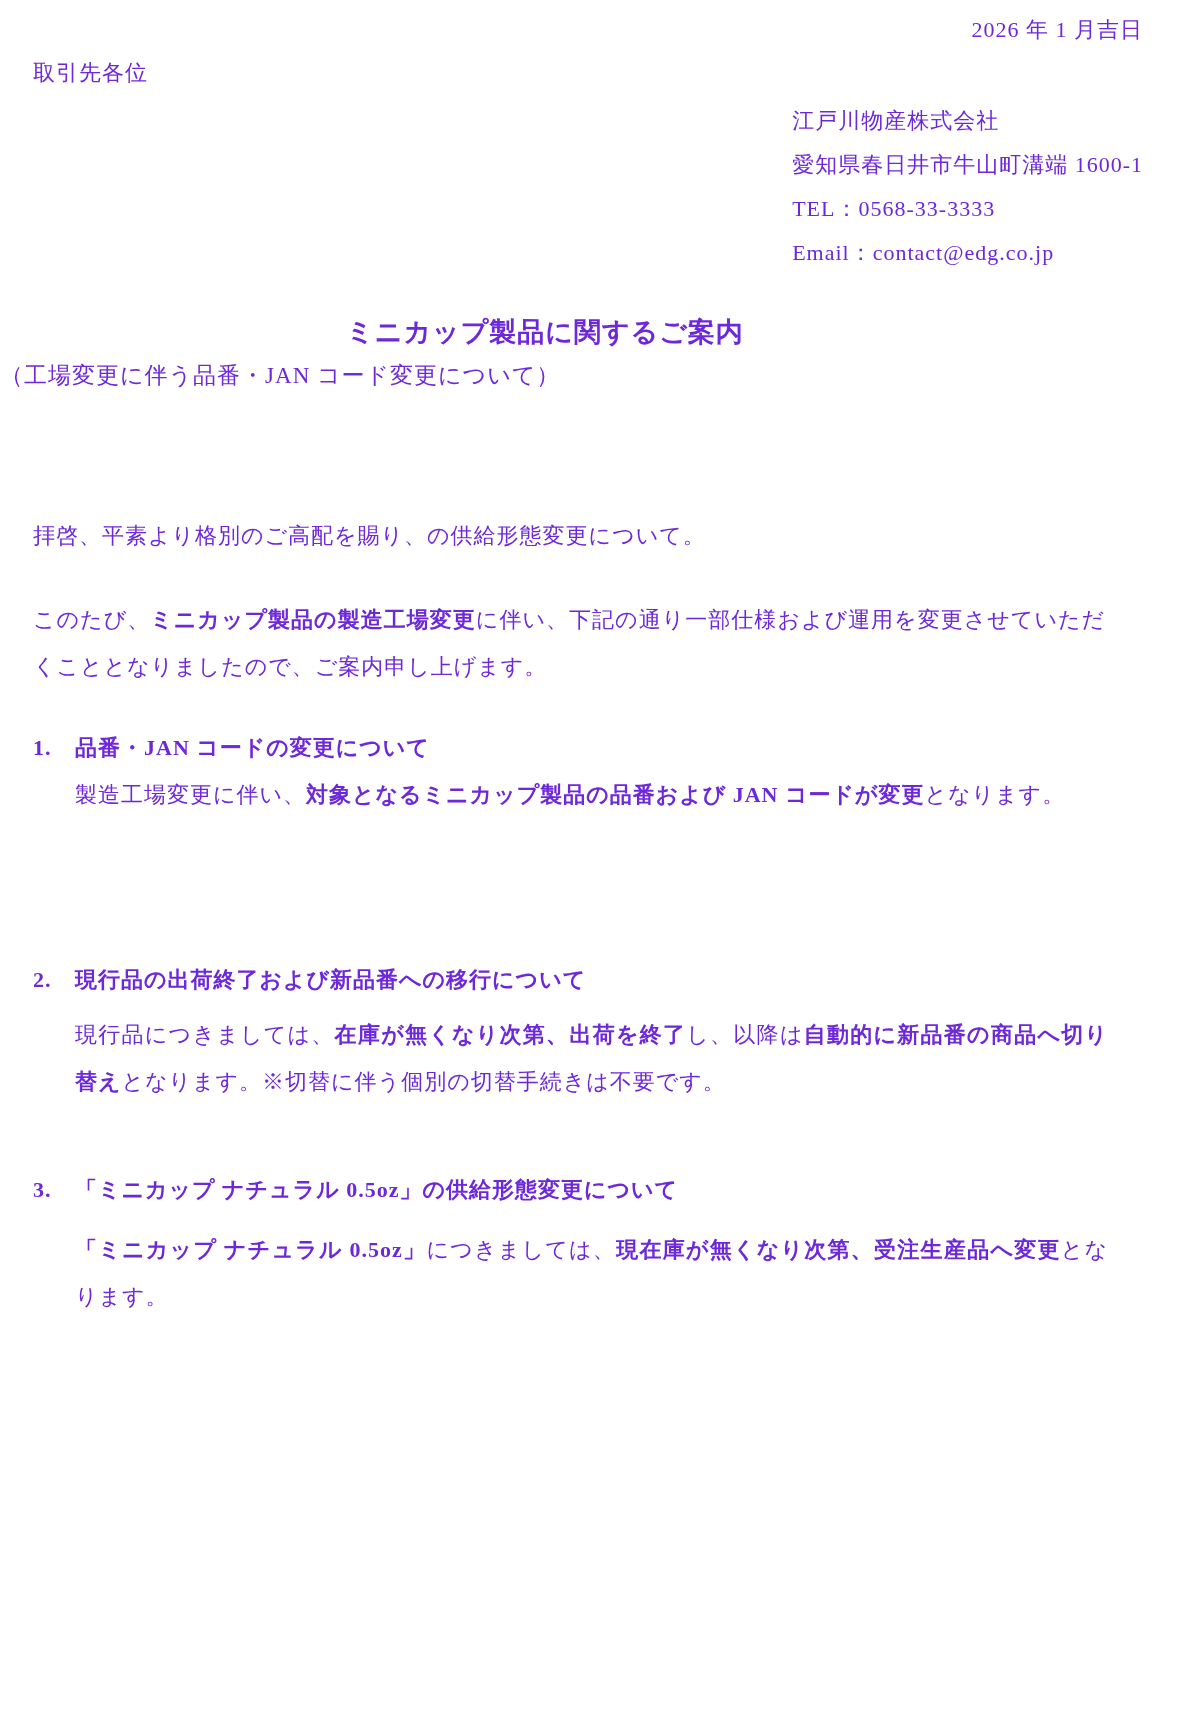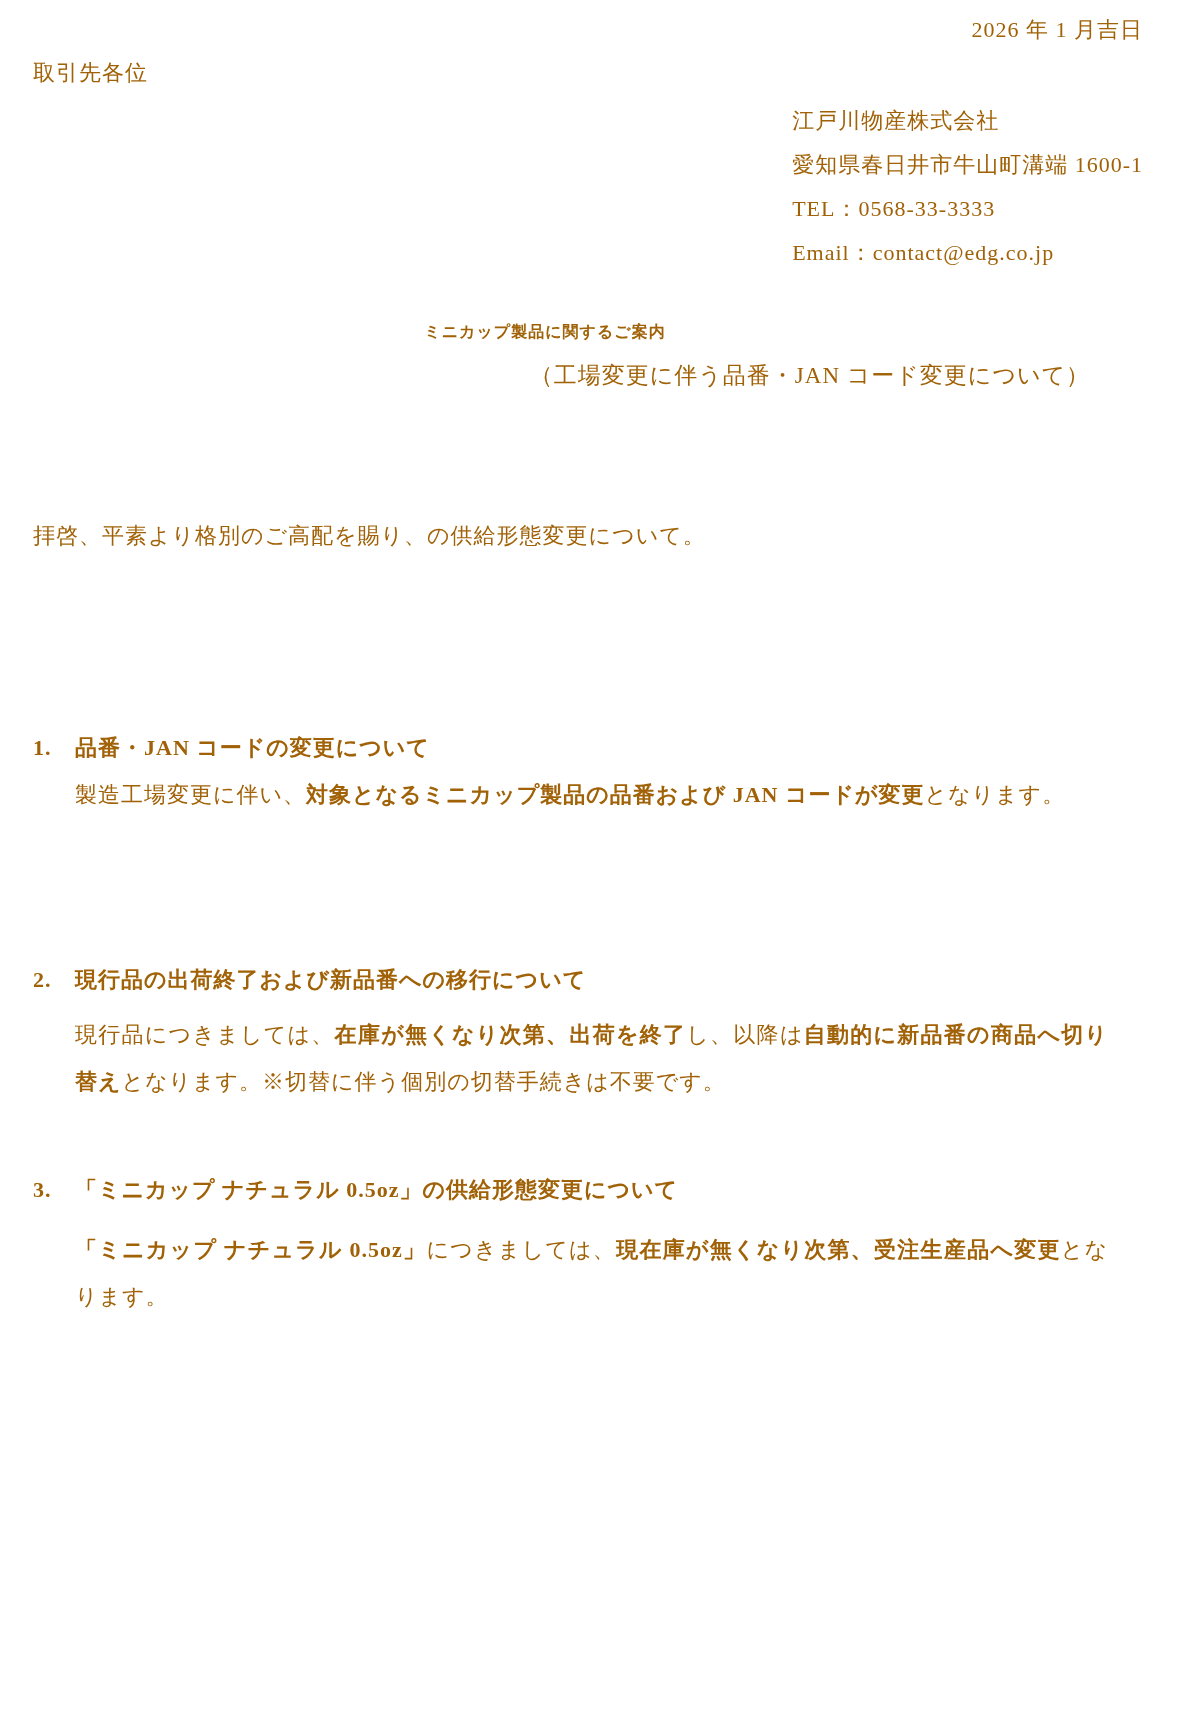--- a/index.html
+++ b/index.html
@@ -5,33 +5,33 @@
   html, body {
     margin: 0;
     padding: 0;
     background: #ffffff;
   }
   .page {
     position: relative;
     width: 1200px;
     height: 1338px;
     background: #ffffff;
-    color: #a16207;
+    color: #6d28d9;
     font-family: "Liberation Serif", "DejaVu Serif", serif;
     font-size: 22px;
     letter-spacing: 1px;
     overflow: hidden;
   }
   .abs { position: absolute; }
   .date-line      { top: 10px;  right: 57px; line-height: 40px; }
   .recipient-line { top: 53px;  left: 33px;  line-height: 40px; text-align: right; }
   .sender-block   { top: 99px;  right: 57px; text-align: left; line-height: 44px; }
   .title-line     { top: 312px; left: 0; width: 1090px; text-align: center;
-                    font-weight: bold; font-size: 16px; line-height: 40px; }
-  .subtitle-line  { top: 356px; left: 0; width: 1090px; text-align: right;
+                    font-weight: bold; font-size: 27px; line-height: 40px; }
+  .subtitle-line  { top: 356px; left: 0; width: 1090px; text-align: left;
                     font-size: 23px; line-height: 40px; }
   .greeting-line  { top: 512px; left: 33px; line-height: 47px; }
   .para {
     line-height: 47px;
     text-align: justify;
     text-justify: inter-character;
   }
   .intro-para   { top: 596px;  left: 33px; width: 1072px; }
   .closing-para { top: 1441px; left: 33px; width: 1072px; }
   .section      { left: 33px; width: 1075px; }
@@ -70,20 +70,21 @@
     <div>TEL：0568-33-3333</div>
     <div>Email：contact@edg.co.jp</div>
   </div>
 
   <div class="abs title-line">ミニカップ製品に関するご案内</div>
 
   <div class="abs subtitle-line">（工場変更に伴う品番・JAN コード変更について）</div>
 
   <div class="abs greeting-line">拝啓、平素より格別のご高配を賜り、の供給形態変更について。</div>
 
+  <div class="abs para intro-para"><span>このたび、</span><b>ミニカップ製品の製造工場変更</b><span>に伴い、下記の通り一部仕様および運用を変更させていただくこととなりましたので、ご案内申し上げます。</span></div>
 
   <div class="abs section section-1">
     <div class="section-heading">
       <span class="section-number">1.</span>
       <span>品番・JAN コードの変更について</span>
     </div>
     <div class="section-body"><span>製造工場変更に伴い、</span><b>対象となるミニカップ製品の品番および JAN コードが変更</b><span>となります。</span></div>
   </div>
 
   <div class="abs section section-2">

